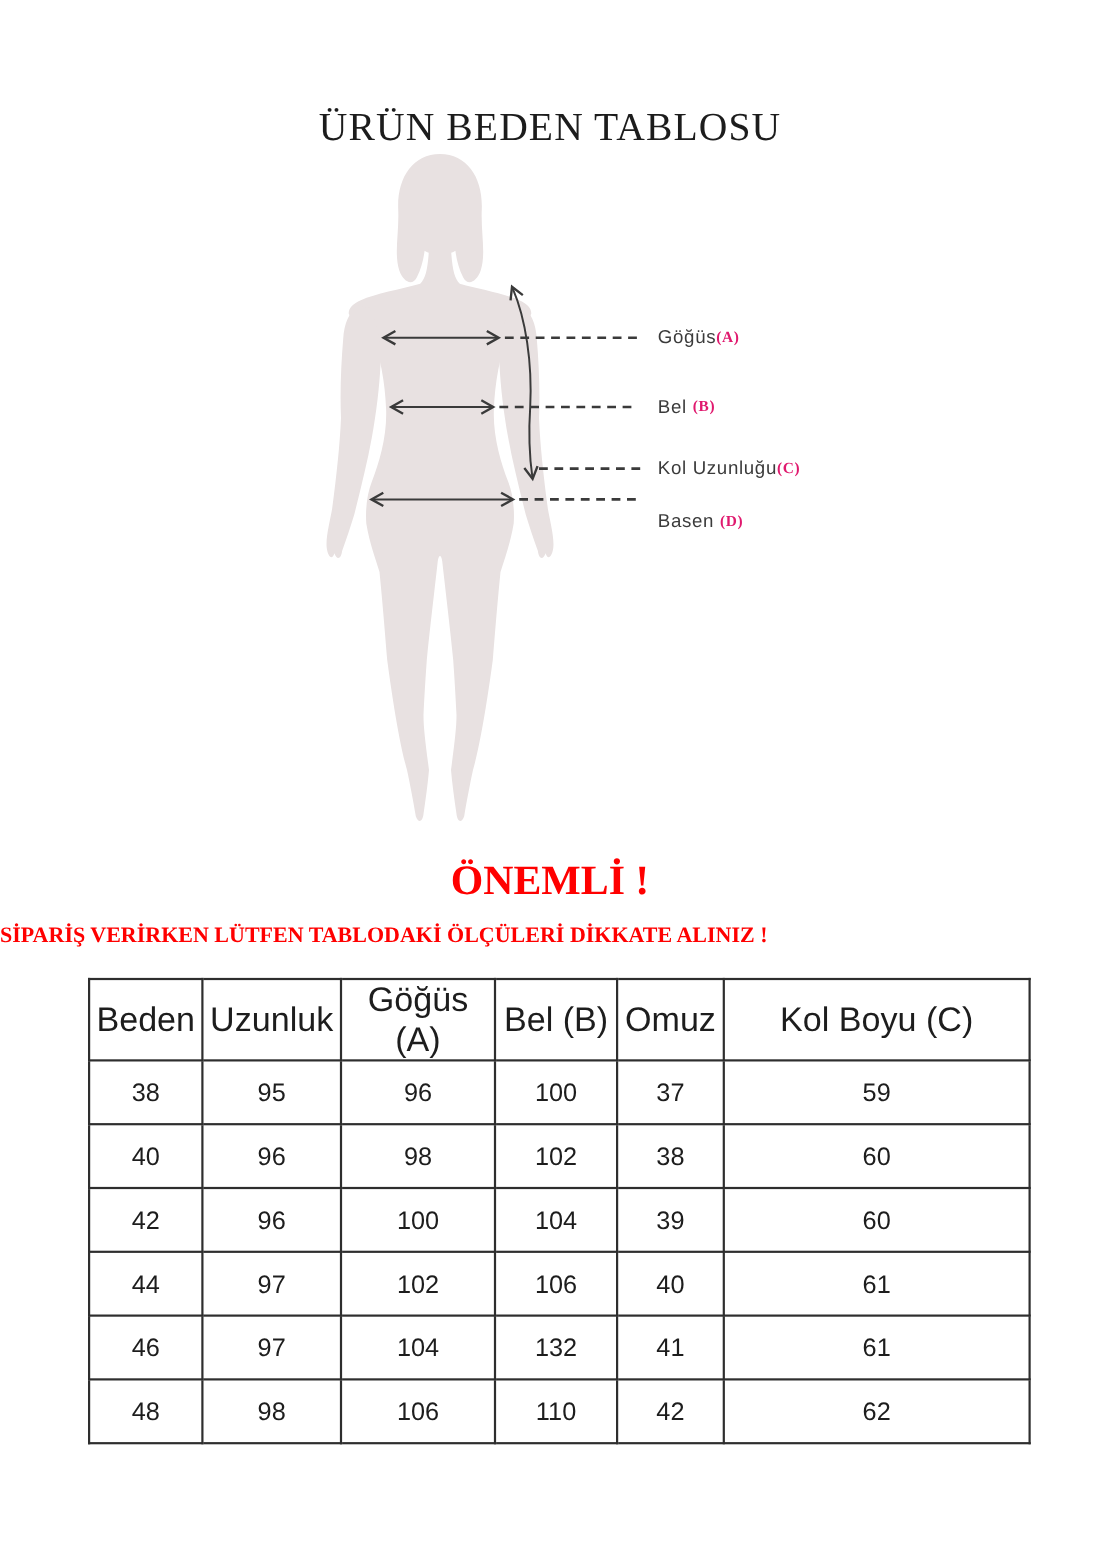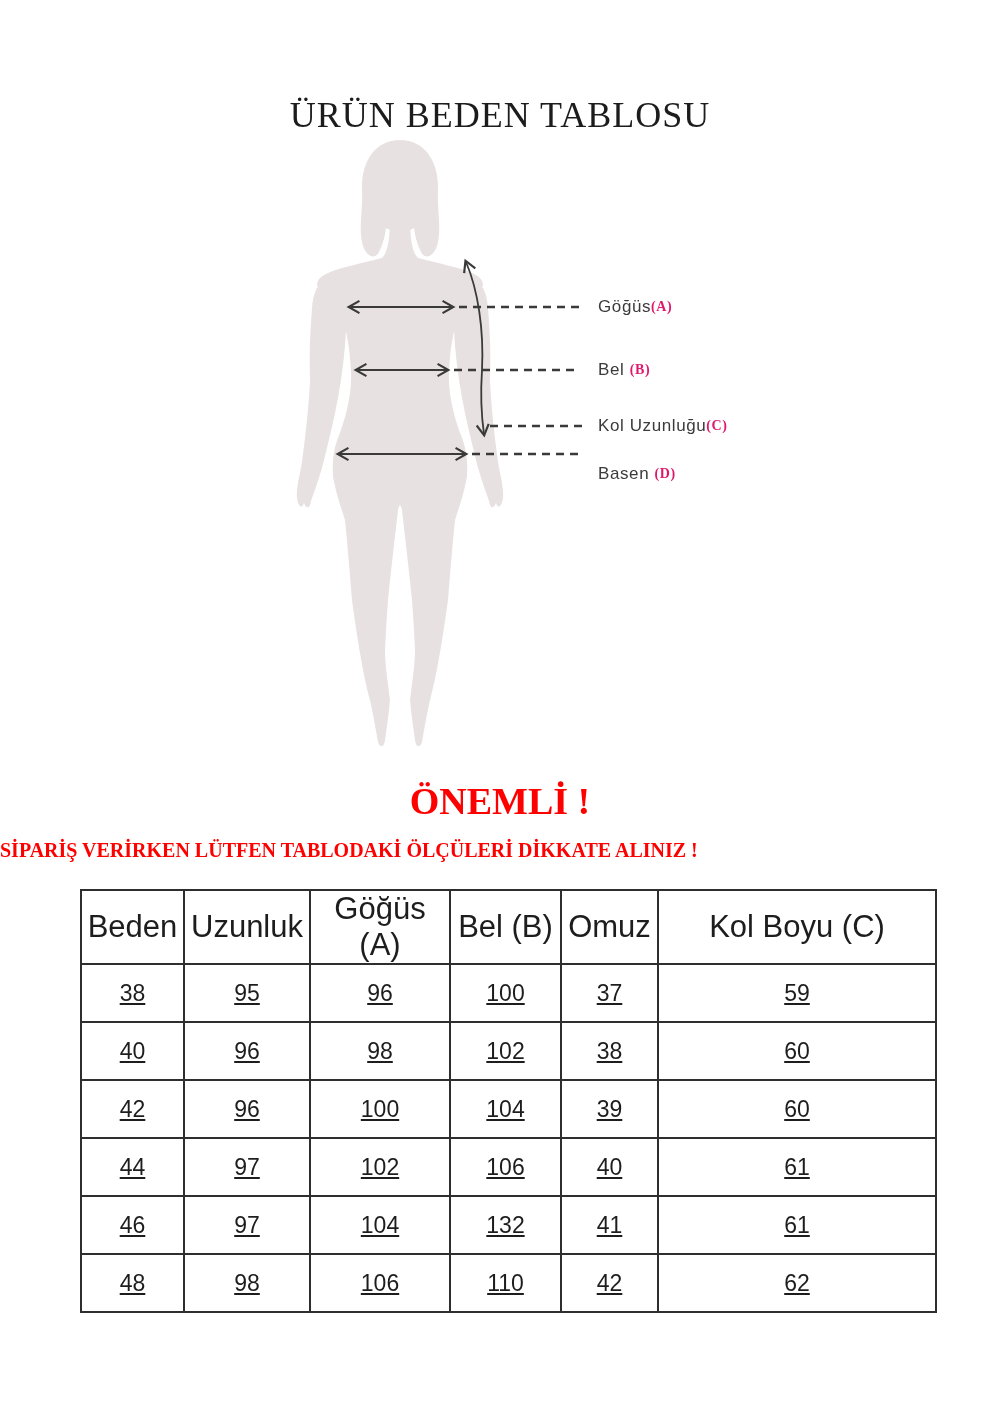--- a/index.html
+++ b/index.html
@@ -101,21 +101,20 @@
   }
   .size-table th{
     height:52px;
     font-size:31px;
     font-weight:400;
   }
   .size-table td{
     height:56px;
     font-size:23px;
     font-weight:400;
-    text-decoration:underline;
   }
 </style>
 </head>
 <body>
 
 <div class="page">
 
   <h1 class="page-title">ÜRÜN BEDEN TABLOSU</h1>
 
   <svg class="diagram-svg" viewBox="0 0 320 630" xmlns="http://www.w3.org/2000/svg">

